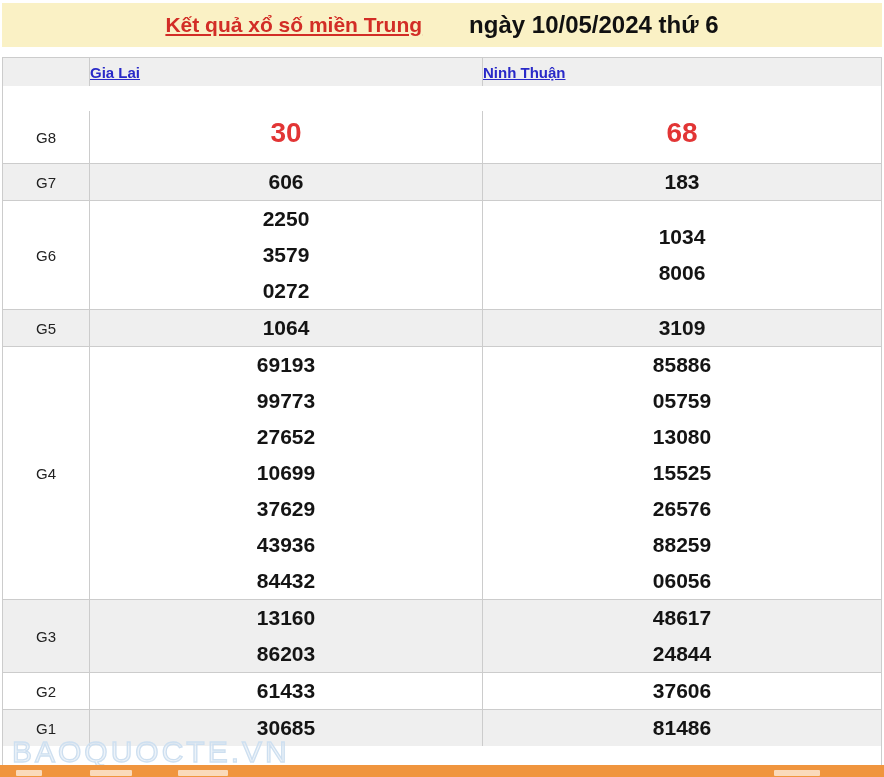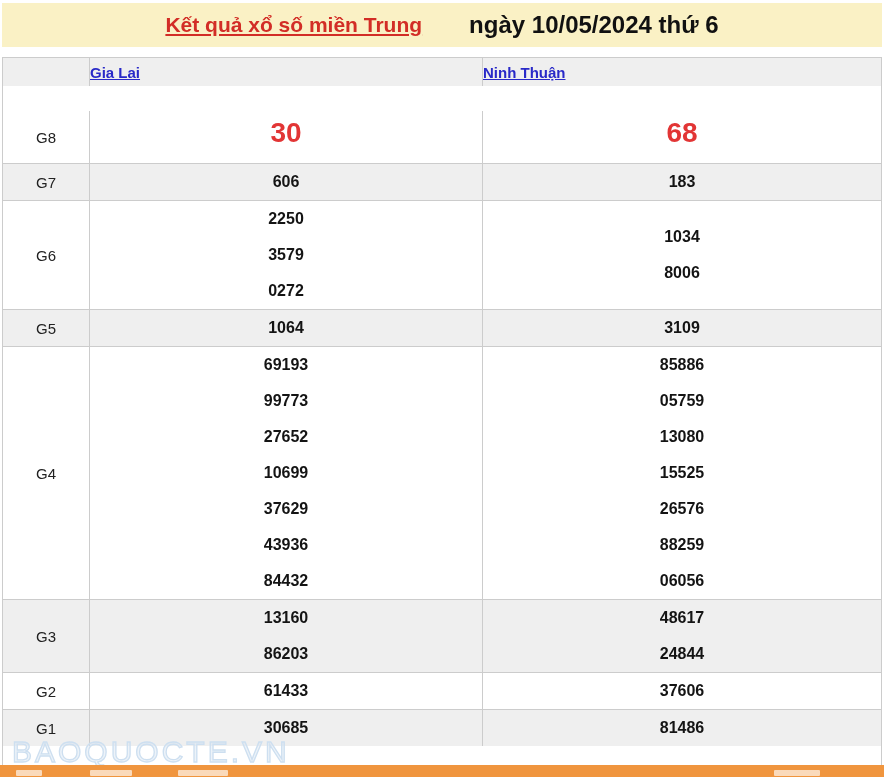--- a/index.html
+++ b/index.html
@@ -47,21 +47,21 @@
   .body-row.shade { background:var(--row-shade,#efefef); }
   .label-cell {
     display:flex; align-items:center; justify-content:center;
     font-size:15px; color:#222;
   }
   .num-cell {
     display:flex; flex-direction:column; justify-content:center;
     text-align:center;
   }
   .num {
-    font-weight:700; font-size:16px; color:#141414;
+    font-weight:700; font-size:21px; color:#141414;
     height:36px; line-height:36px;
   }
   .body-row.g8 { min-height:45px;margin-top:25px; }
   .body-row.g8 .num { color:var(--number-red,#e23535); font-size:28px; height:52px; line-height:44px; }
   .body-row.db { min-height:48px;margin-top:36px; }
   .body-row.db .num { color:var(--number-red,#e23535); font-size:31px; height:46px; line-height:46px; }
 
   .watermark {
     position:absolute; left:12px; bottom:8px;
     font-size:30px; font-weight:400; letter-spacing:3px;

